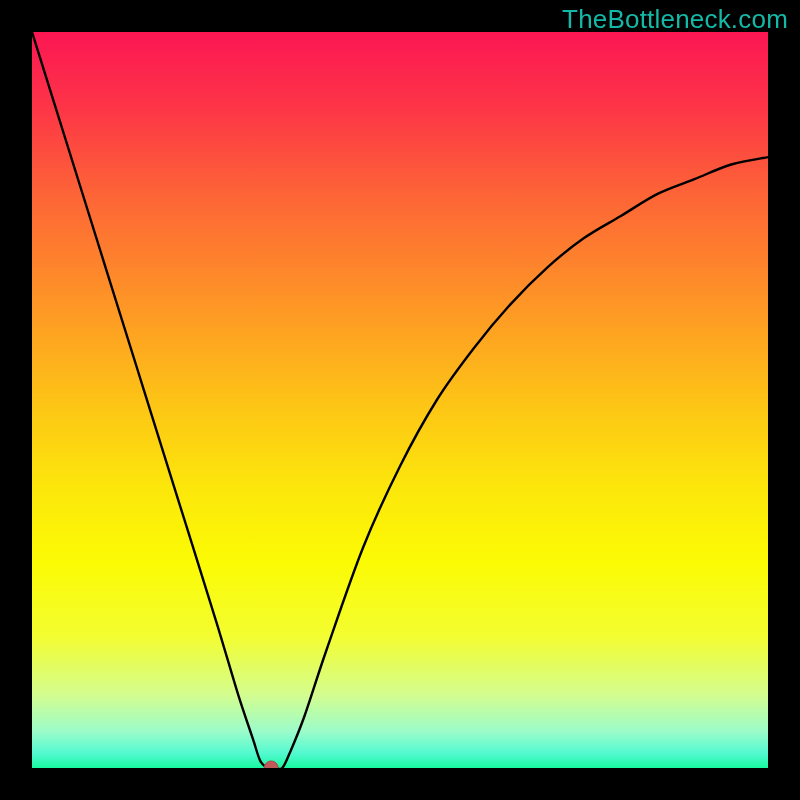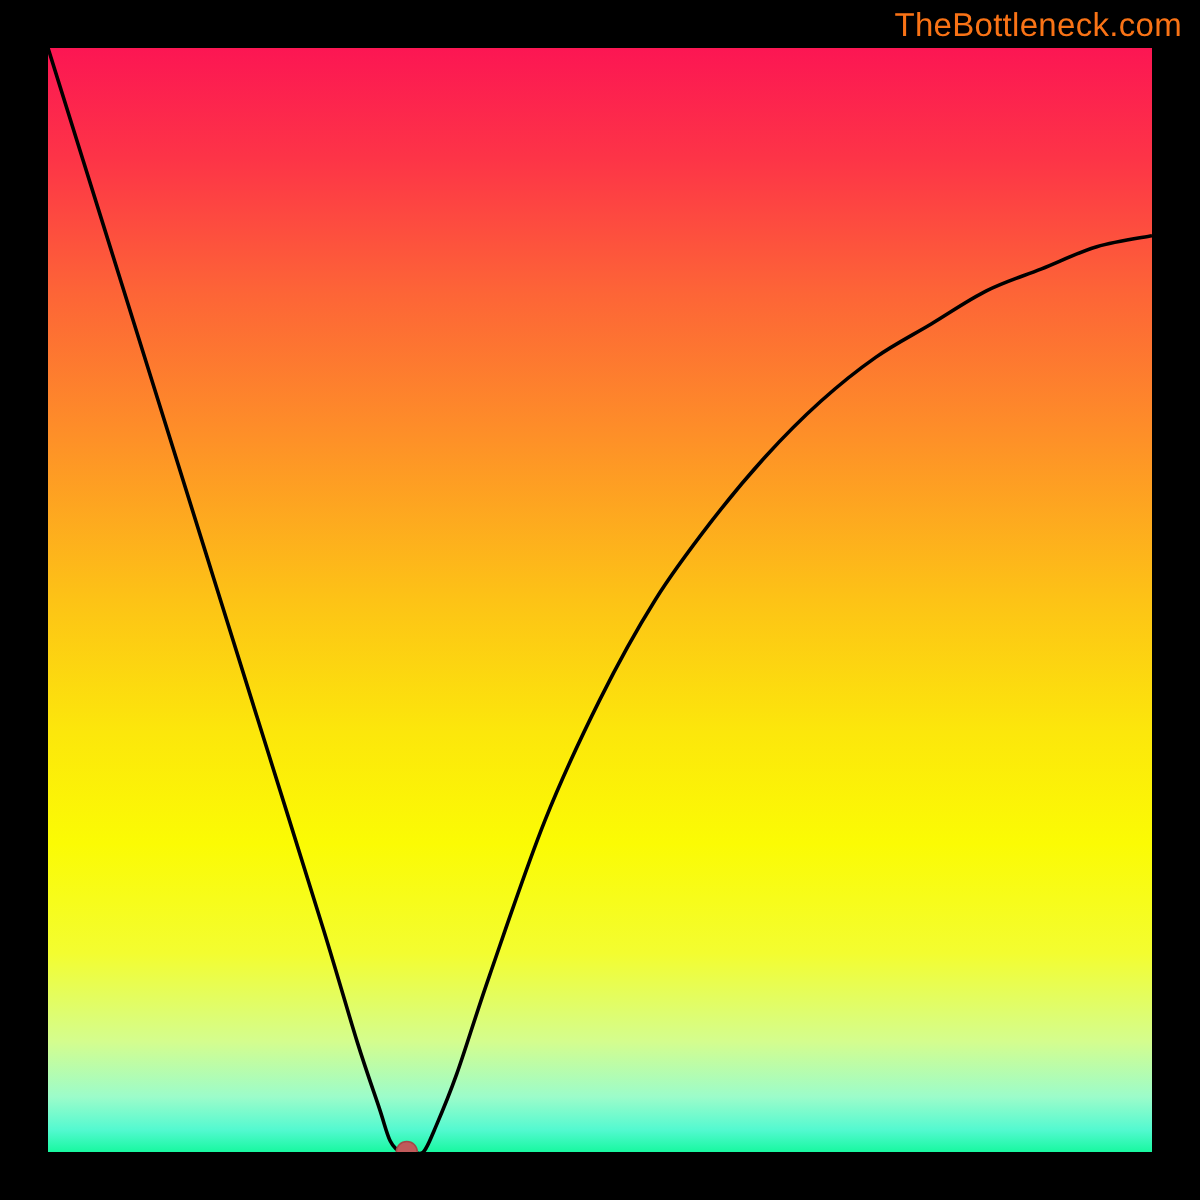--- a/index.html
+++ b/index.html
@@ -14,22 +14,22 @@
   .frame {
     position: relative;
     width: 800px;
     height: 800px;
     background: #000;
   }
   .watermark {
     position: absolute;
     top: 4px;
     right: 12px;
-    color: #f97316;
-    font-size: 22px;
+    color: #14b8a6;
+    font-size: 26px;
     font-weight: 500;
     letter-spacing: 0.2px;
     user-select: none;
   }
   .plot-area {
     position: absolute;
     left: 32px;
     top: 32px;
     width: 736px;
     height: 736px;

